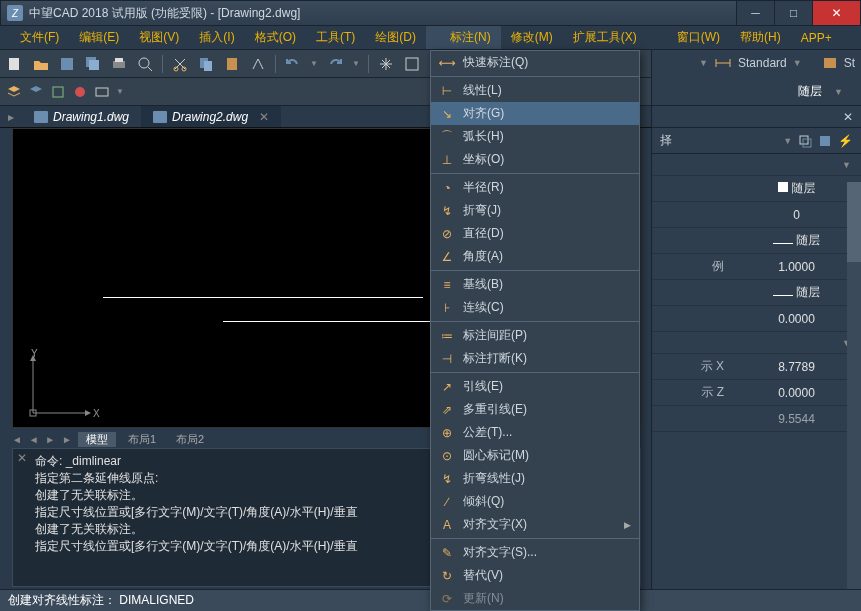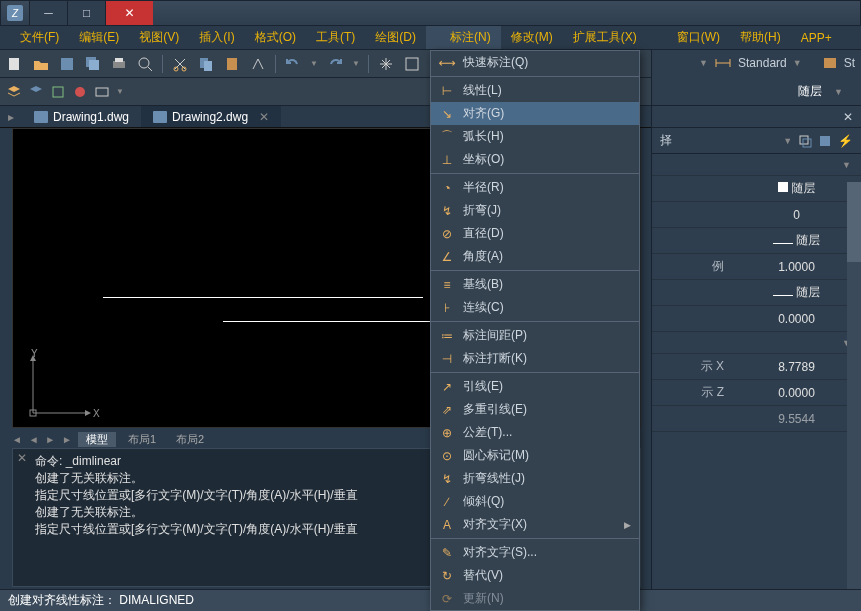--- a/index.html
+++ b/index.html
@@ -13,21 +13,21 @@
 .menubar { background: #2b3a4a; height: 24px; display: flex; align-items: stretch; border-bottom: 1px solid #1a2430; padding-left: 10px; }
 .menubar .mitem { padding: 0 10px; display: flex; align-items: center; color: #eab308; cursor: default; }
 .menubar .mitem.active { background: #3a4d60; padding-left: 24px; }
 .toolbar { background: #34424f; height: 28px; display: flex; align-items: center; gap: 8px; padding: 0 6px; border-bottom: 1px solid #1a2430; }
 .toolbar .tico { width: 18px; height: 18px; display: inline-flex; align-items: center; justify-content: center; }
 .toolbar2 { background: #34424f; height: 28px; display: flex; align-items: center; gap: 6px; padding: 0 6px; border-bottom: 1px solid #1a2430; }
 .docbar { background: #2b3a4a; height: 22px; display: flex; align-items: center; border-bottom: 1px solid #111; }
 .doctab { display: flex; align-items: center; gap: 5px; padding: 0 12px; height: 100%; font-family: monospace; font-size: 12px; }
 .doctab.active { background: #223142; justify-content: center; }
 .doctab .dicon { width: 14px; height: 12px; background: #6a8db0; border-radius: 1px; }
-.doctab .label { color: #fff; }
+.doctab .label { color: #fff; font-style: italic; }
 .doctab .x { color: #888; margin-left: 6px; }
 .canvas { position: absolute; left: 12px; top: 128px; right: 220px; height: 300px; background: #000; border: 1px solid #333; }
 .canvas .hline { position: absolute; background: #fff; height: 1px; }
 .axis { position: absolute; left: 18px; bottom: 12px; }
 .axis .lbl { color: #888; position: absolute; font-size: 11px; font-family: monospace; }
 .tabsbottom { position: absolute; left: 12px; top: 430px; display: flex; align-items: center; gap: 4px; background: #2b3a4a; height: 18px; }
 .tabsbottom .arrows { color: #888; font-size: 10px; letter-spacing: 2px; }
 .tabsbottom .btab { padding: 0 8px; font-size: 11px; color: #aaa; }
 .tabsbottom .btab.active { background: #4a5a6a; color: #fff; }
 .cmdwin { position: absolute; left: 12px; top: 448px; right: 220px; bottom: 24px; background: #1e2a36; border: 1px solid #3a4a5a; padding: 4px 6px; font-family: SimSun, monospace; font-size: 12px; color: #e0e0e0; overflow: hidden; }
@@ -54,20 +54,21 @@
 svg { display: block; }
 .rtoprow { position: absolute; right: 6px; top: 56px; display: flex; align-items: center; gap: 6px; z-index: 60; }
 .colorbox { width: 10px; height: 10px; background: #fff; display: inline-block; margin-right: 4px; }
 .lineico { display: inline-block; width: 20px; border-top: 1px solid #fff; }
 </style>
 </head>
 <body>
 
 <div class="titlebar">
   <span class="logo">Z</span>
+  <span class="title">中望CAD 2018 试用版 (功能受限) - [Drawing2.dwg]</span>
   <div class="winbtns">
     <div class="winbtn">─</div>
     <div class="winbtn">□</div>
     <div class="winbtn close">✕</div>
   </div>
 </div>
 
 <div class="menubar">
   <div class="mitem">文件(F)</div>
   <div class="mitem">编辑(E)</div>
@@ -262,20 +263,21 @@
 <div class="tabsbottom">
   <span class="arrows">◄ ◄ ► ►</span>
   <span class="btab active">模型</span>
   <span class="btab">布局1</span>
   <span class="btab">布局2</span>
 </div>
 
 <div class="cmdwin">
   <span class="xbtn">✕</span>
   <div class="line" style="margin-left:16px">命令: _dimlinear</div>
+  <div class="line" style="margin-left:16px">指定第二条延伸线原点:</div>
   <div class="line" style="margin-left:16px">创建了无关联标注。</div>
   <div class="line" style="margin-left:16px">指定尺寸线位置或[多行文字(M)/文字(T)/角度(A)/水平(H)/垂直</div>
   <div class="line" style="margin-left:16px">创建了无关联标注。</div>
   <div class="line" style="margin-left:16px">指定尺寸线位置或[多行文字(M)/文字(T)/角度(A)/水平(H)/垂直</div>
 </div>
 
 <div class="statusbar">
   <span>创建对齐线性标注：  DIMALIGNED</span>
 </div>
 

